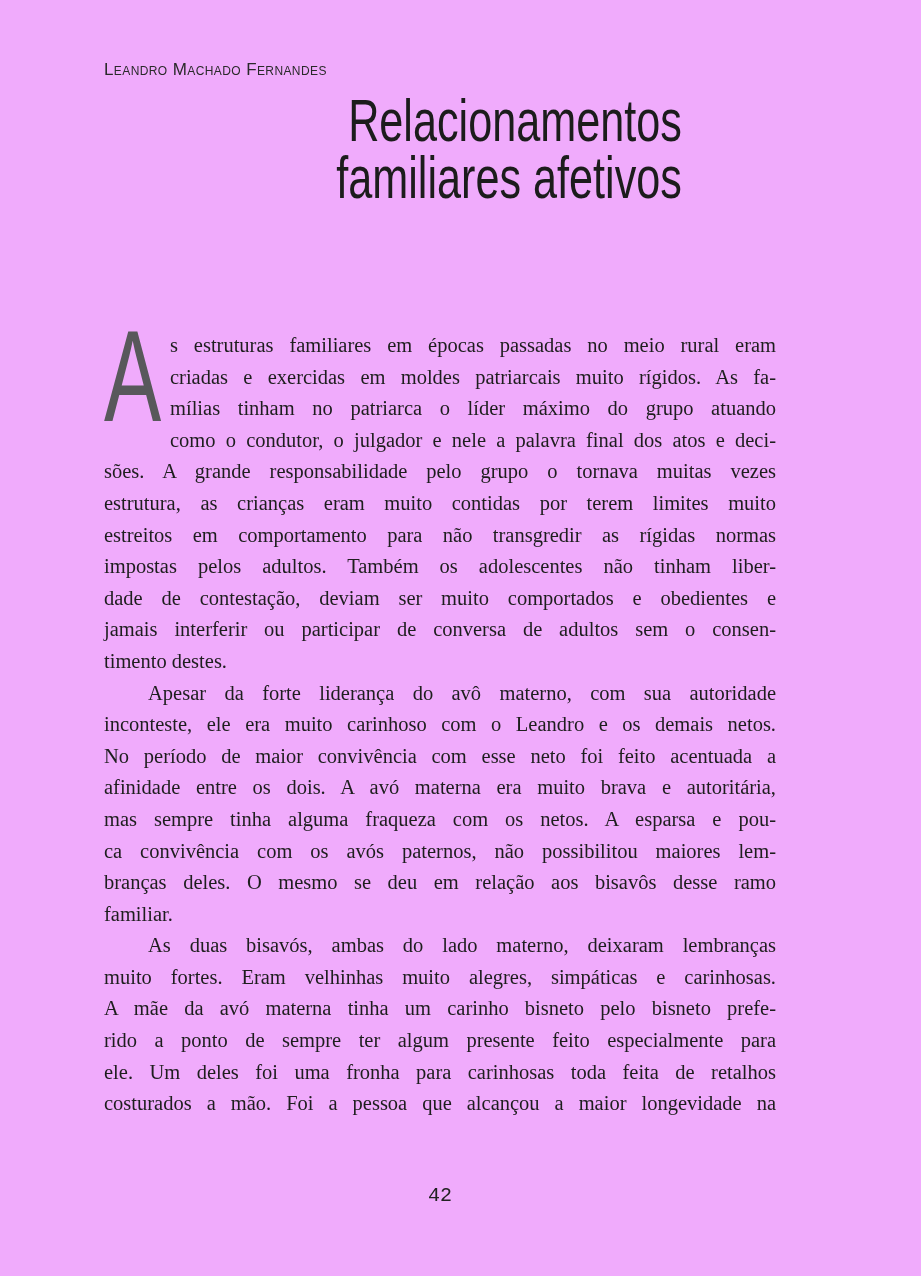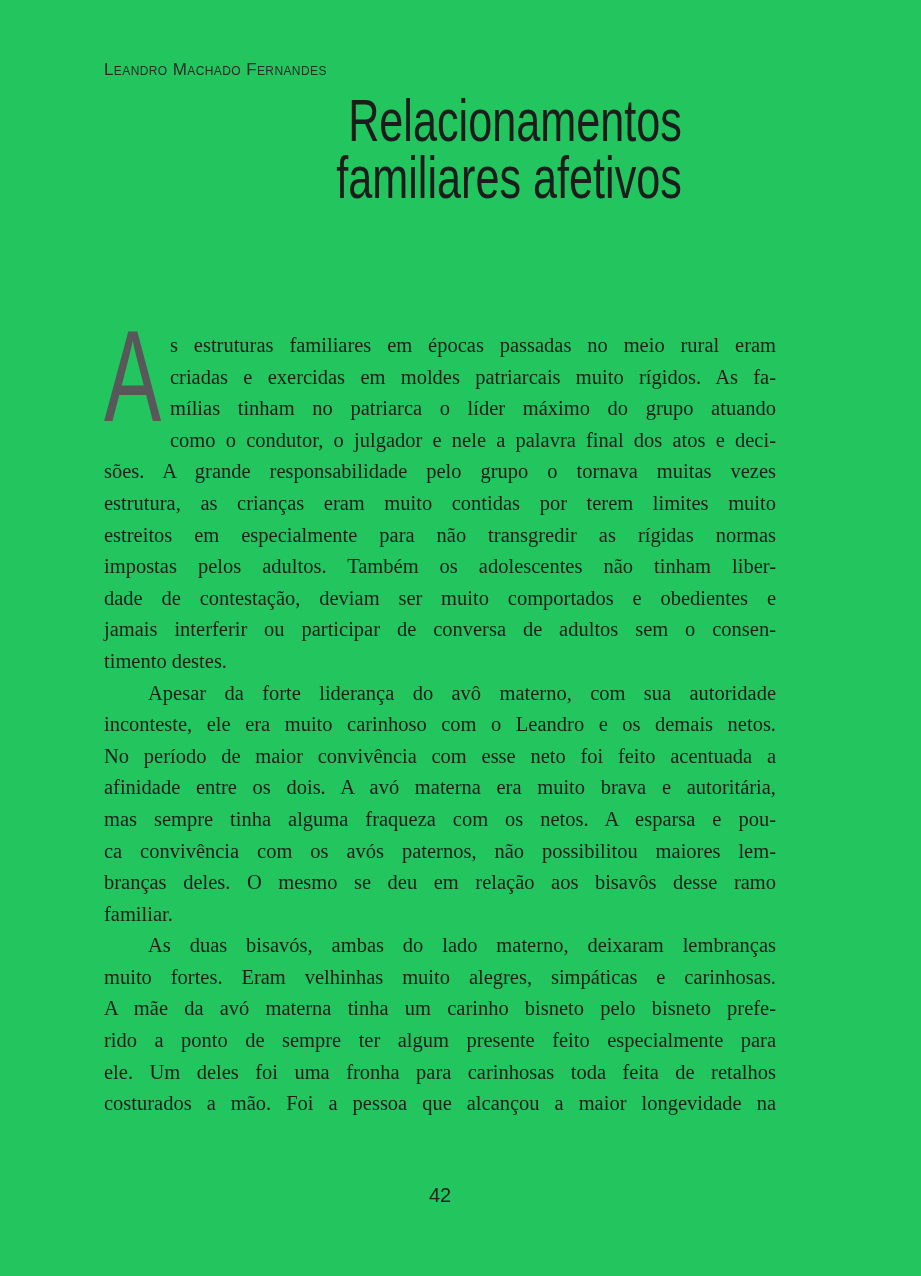--- a/index.html
+++ b/index.html
@@ -73,48 +73,48 @@
     text-align: right;
     text-align-last: left;
   }
   .ln.ind { text-indent: 44px; }
   .folio {
     position: absolute;
     left: 104px;
     top: 1184px;
     width: 672px;
     text-align: center;
-    font-family: Liberation Sans, sans-serif;
+    font-family: Liberation Mono, monospace;
     font-size: 20px;
     color: #222222;
   }
 </style>
 </head>
 <body>
 
-<div class="page" style="background: #22c55e;">
+<div class="page" style="background: #f0abfc;">
 
   <div class="running-head">Leandro Machado Fernandes</div>
 
   <h1 class="title">
     <span class="tline">Relacionamentos</span>
     <span class="tline">familiares afetivos</span>
   </h1>
 
   <div class="body-block">
 
     <div class="para">
       <div class="dropcap" style="color: rgb(88, 88, 91);">A</div>
       <div class="ln">s estruturas familiares em épocas passadas no meio rural eram</div>
       <div class="ln">criadas e exercidas em moldes patriarcais muito rígidos. As fa-</div>
       <div class="ln">mílias tinham no patriarca o líder máximo do grupo atuando</div>
       <div class="ln">como o condutor, o julgador e nele a palavra final dos atos e deci-</div>
       <div class="ln">sões. A grande responsabilidade pelo grupo o tornava muitas vezes</div>
       <div class="ln">estrutura, as crianças eram muito contidas por terem limites muito</div>
-      <div class="ln">estreitos em especialmente para não transgredir as rígidas normas</div>
+      <div class="ln">estreitos em comportamento para não transgredir as rígidas normas</div>
       <div class="ln">impostas pelos adultos. Também os adolescentes não tinham liber-</div>
       <div class="ln">dade de contestação, deviam ser muito comportados e obedientes e</div>
       <div class="ln">jamais interferir ou participar de conversa de adultos sem o consen-</div>
       <div class="ln last">timento destes.</div>
     </div>
 
     <div class="para">
       <div class="ln ind">Apesar da forte liderança do avô materno, com sua autoridade</div>
       <div class="ln">inconteste, ele era muito carinhoso com o Leandro e os demais netos.</div>
       <div class="ln">No período de maior convivência com esse neto foi feito acentuada a</div>

